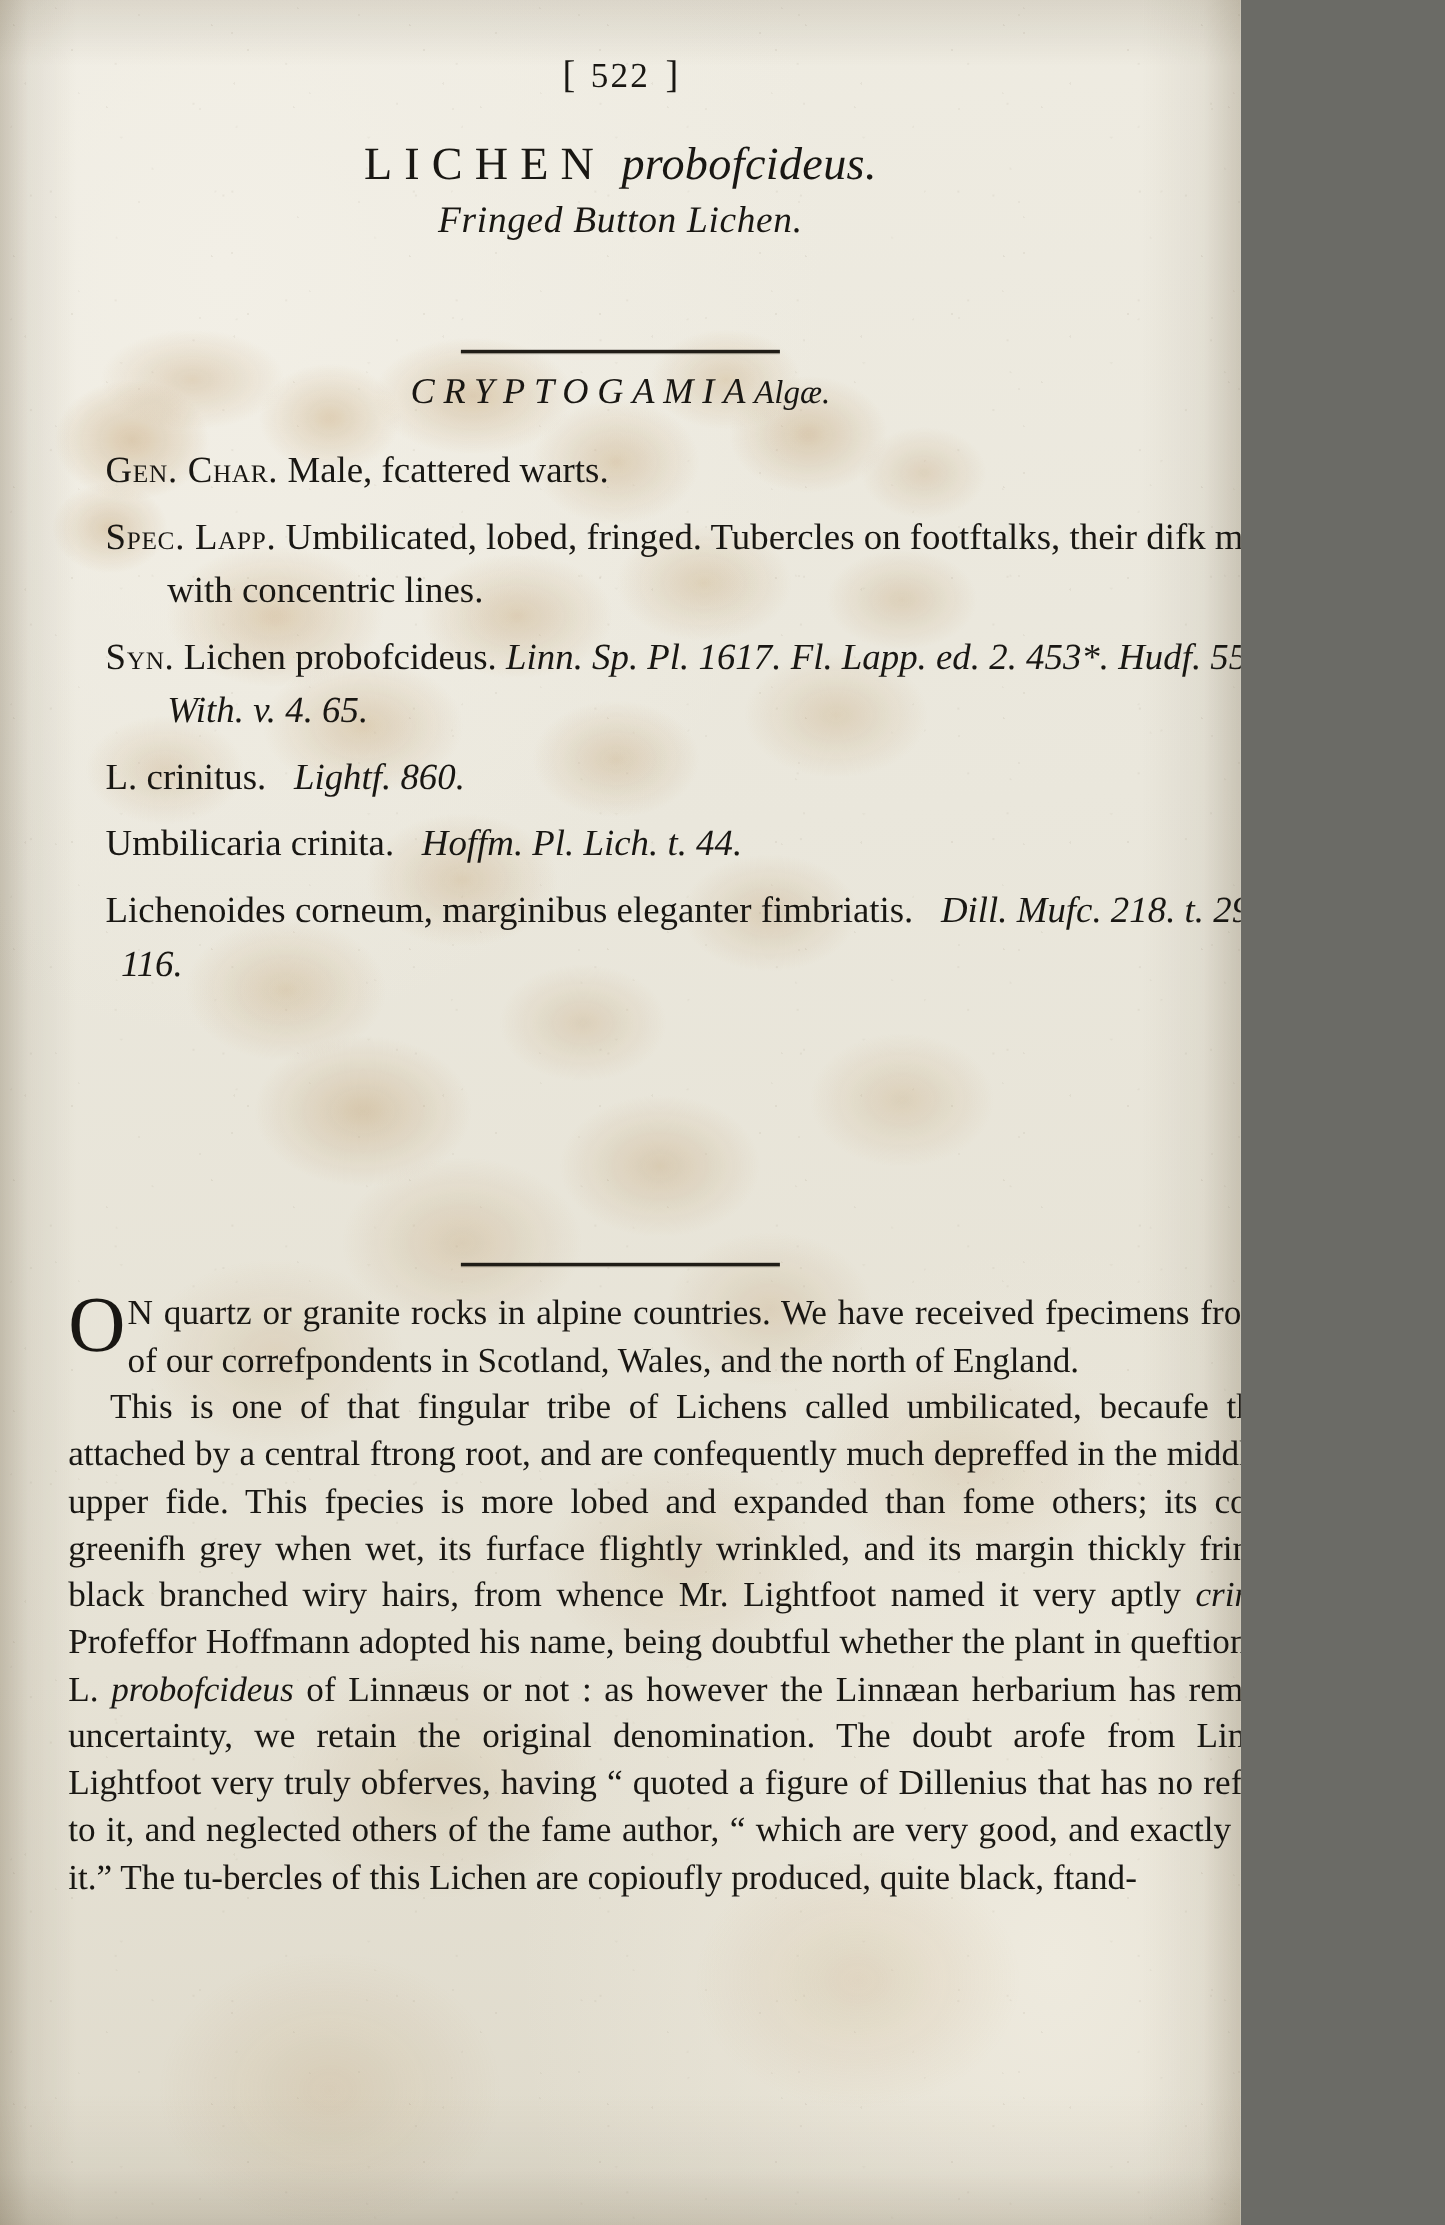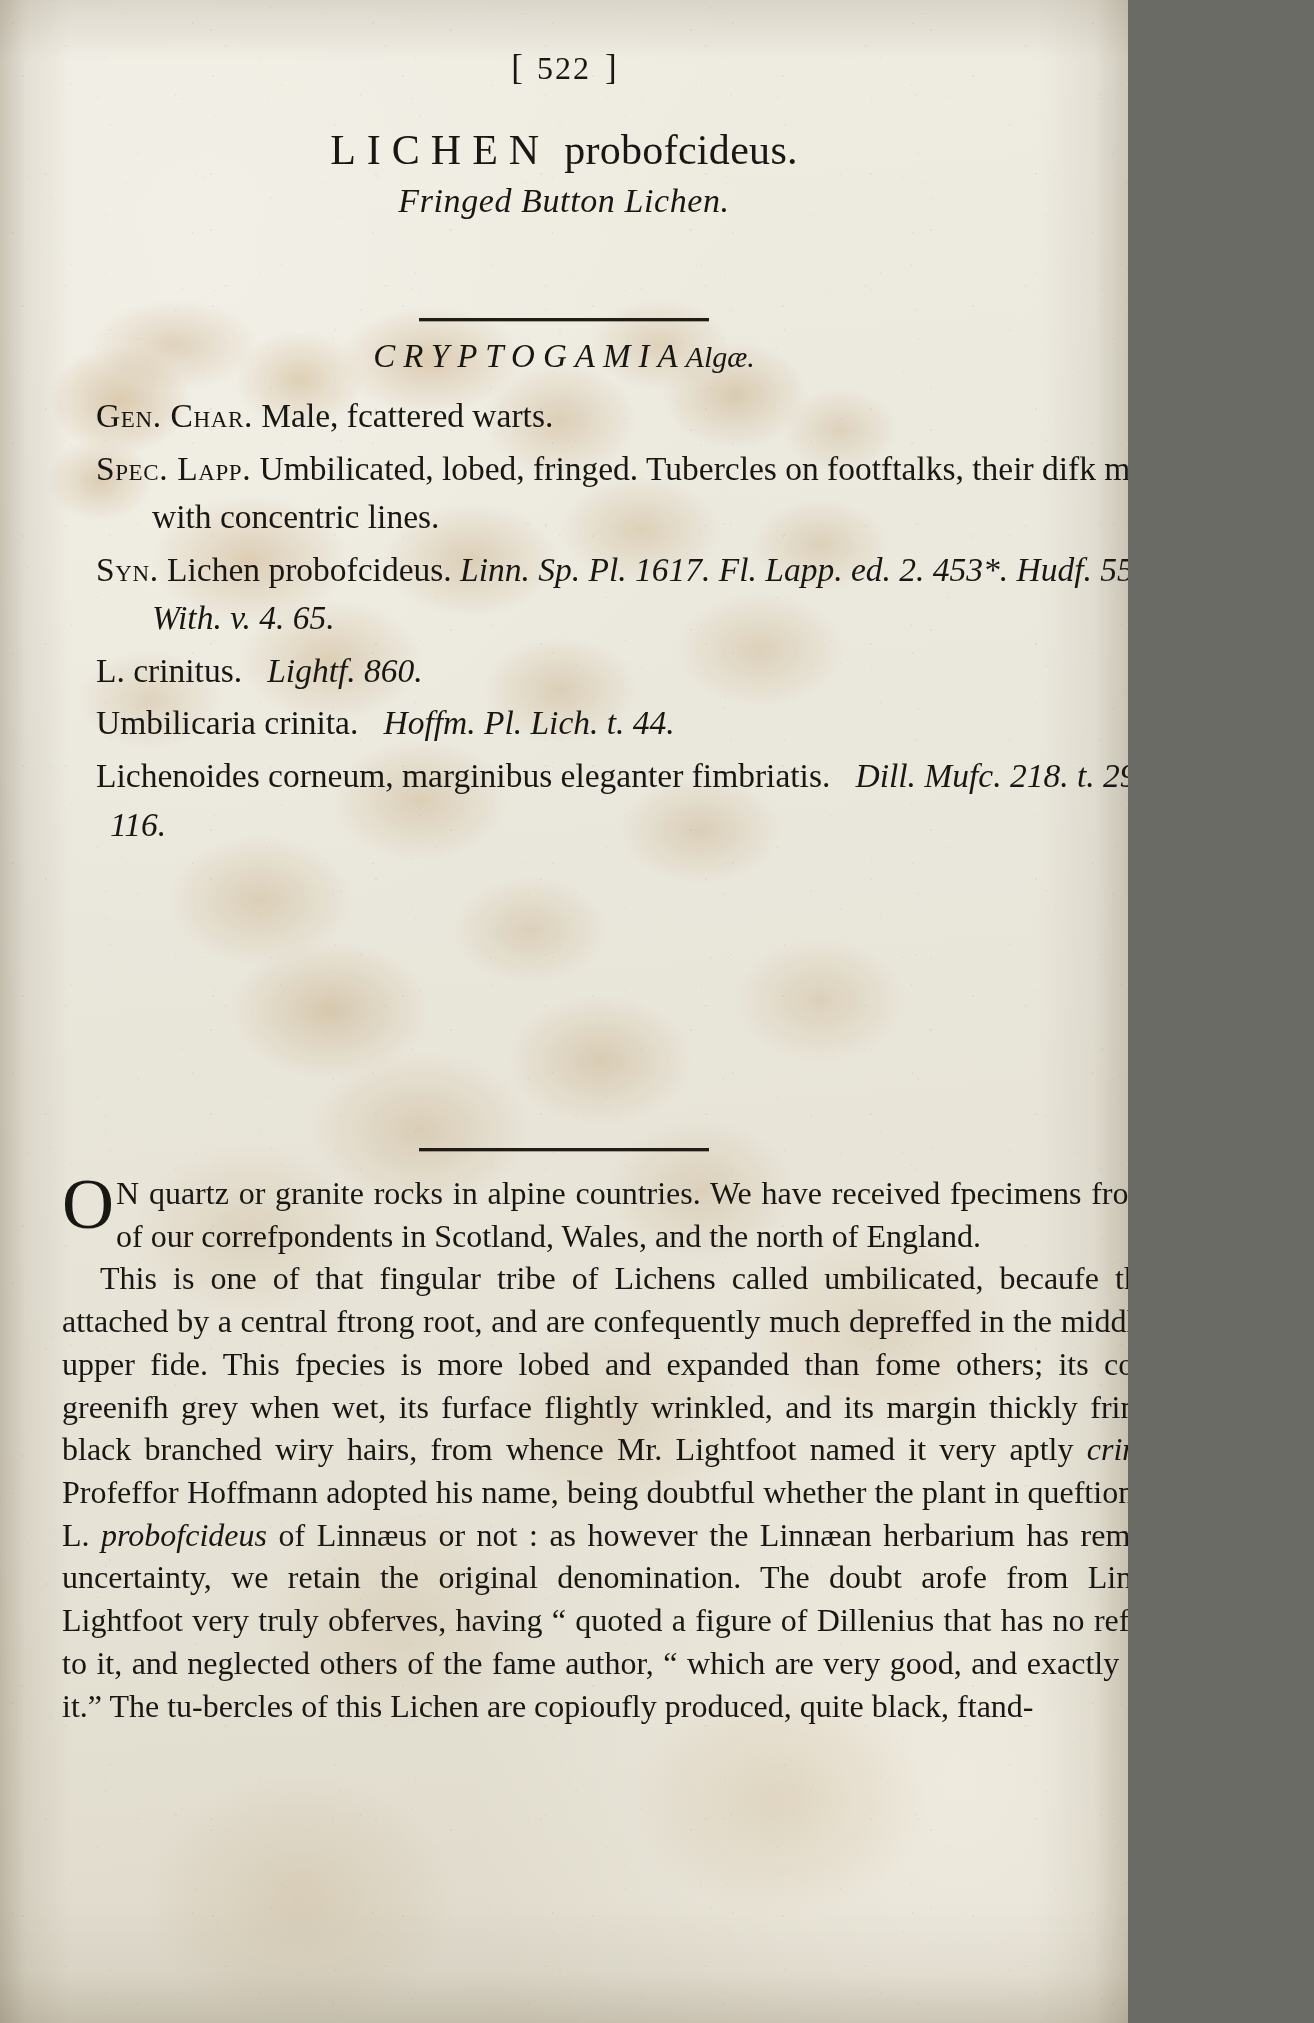--- a/index.html
+++ b/index.html
@@ -144,21 +144,21 @@
   }
   .species-line {
     font-size: 42px;
     letter-spacing: .5px;
     white-space: nowrap;
   }
   .genus-caps {
     letter-spacing: 11px;
     padding-right: 14px;
   }
-  .species-epithet { letter-spacing: .3px; }
+  .species-epithet { letter-spacing: .3px; font-style: italic; }
 
   .english-name {
     margin-top: 8px;
     font-style: italic;
     font-size: 34px;
     letter-spacing: .6px;
   }
 
   .rule {
     position: absolute;
@@ -185,21 +185,21 @@
 
   .descr {
     position: absolute;
     top: 392px;
     left: 96px;
     width: 1128px;
     font-size: 33.5px;
     line-height: 1.45;
   }
   .descr p {
-    margin: 0 0 4px 0;
+    margin: 12px 0 4px 0;
     text-indent: -56px;
     padding-left: 56px;
   }
   .descr p.hang-wide {
     text-indent: -14px;
     padding-left: 14px;
   }
   .smallcaps {
     font-variant: small-caps;
     letter-spacing: .6px;

